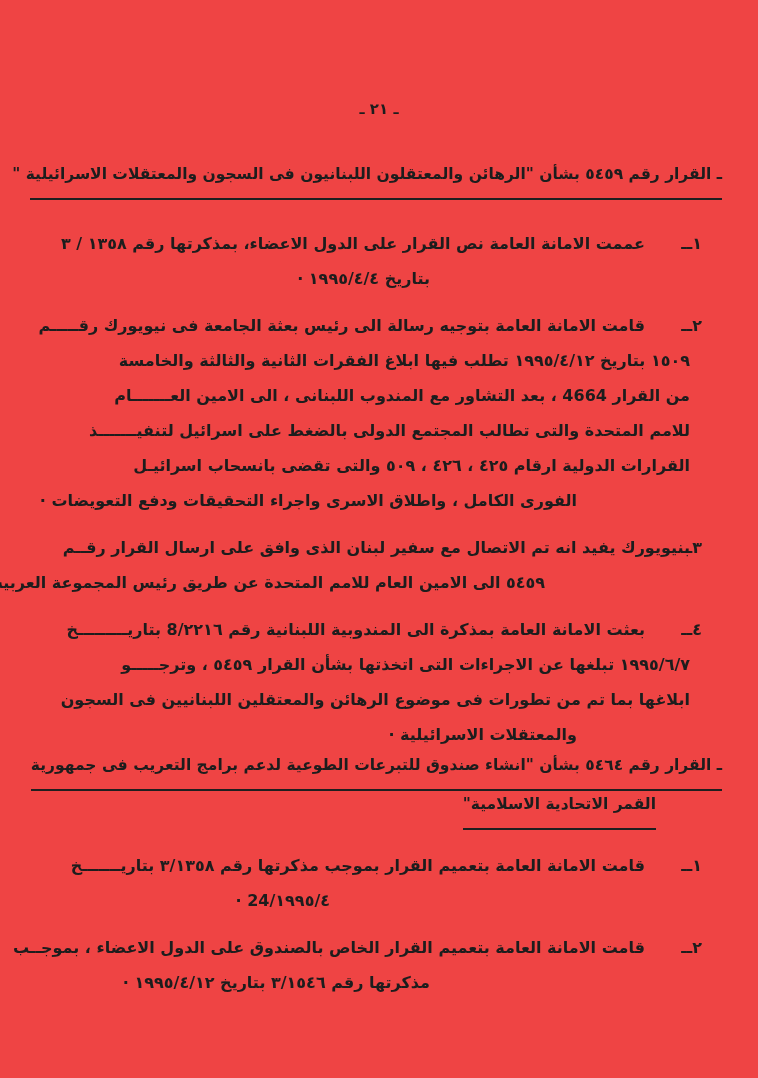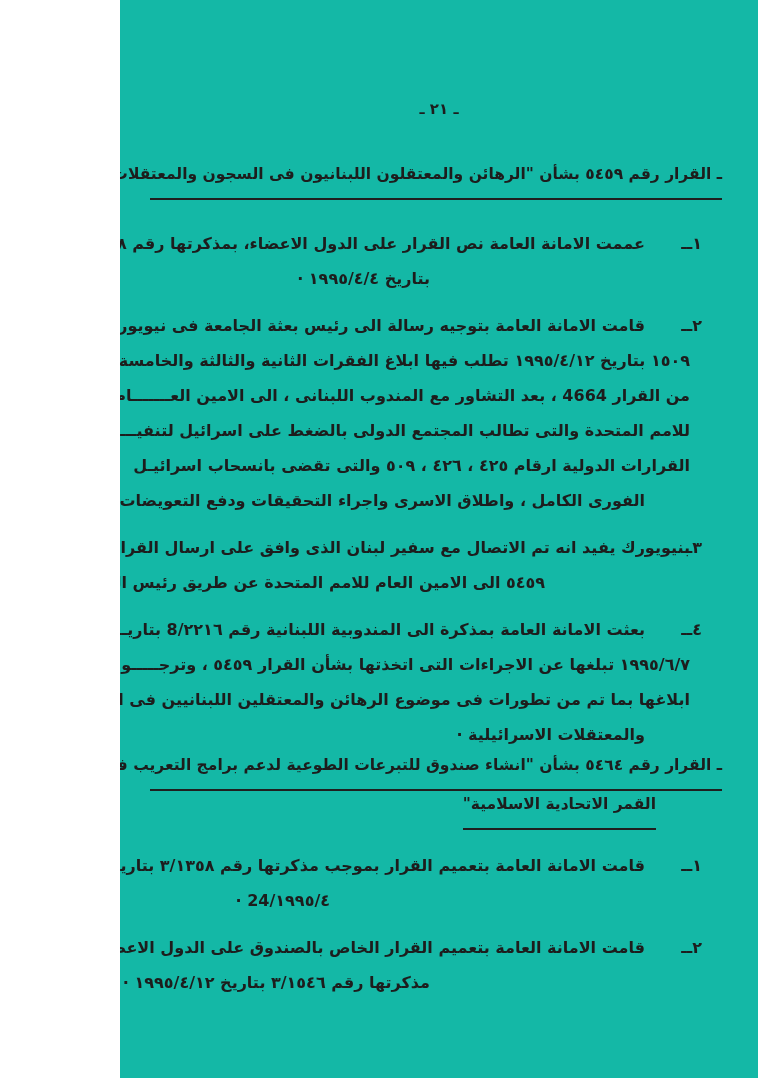--- a/index.html
+++ b/index.html
@@ -2,23 +2,23 @@
 <html lang="ar" dir="rtl"><head>
 <meta charset="utf-8">
 <style>
   html, body {
     margin: 0;
     padding: 0;
     background: #ffffff;
   }
   .page {
     position: relative;
-    width: 638px;
+    width: 758px;
     height: 1078px;
-    background: #14b8a6;
+    background: #ef4444;
     overflow: hidden;
     direction: rtl;
     font-family: "DejaVu Sans", sans-serif;
     font-weight: 700;
     color: #1d1d1d;
     -webkit-font-smoothing: antialiased;
   }
   .page-number {
     position: absolute;
     top: 100px;
@@ -61,21 +61,21 @@
   }
   .marker {
     position: absolute;
     right: 0;
     top: 0;
     white-space: nowrap;
   }
   .line { white-space: nowrap; }
   .line.ind-first  { margin-right: 0; }
   .line.ind-flush  { margin-right: -45px; text-align: right; }
-  .line.ind-small  { }
+  .line.ind-small  { margin-right: 68px; }
   .line.ind-medium { margin-right: 100px; }
   .line.ind-deep   { margin-right: 215px; }
   .line.ind-xdeep  { margin-right: 315px; }
 </style>
 </head>
 <body>
 
 <div class="page">
   <div class="page-number">ـ ٢١ ـ</div>
 

